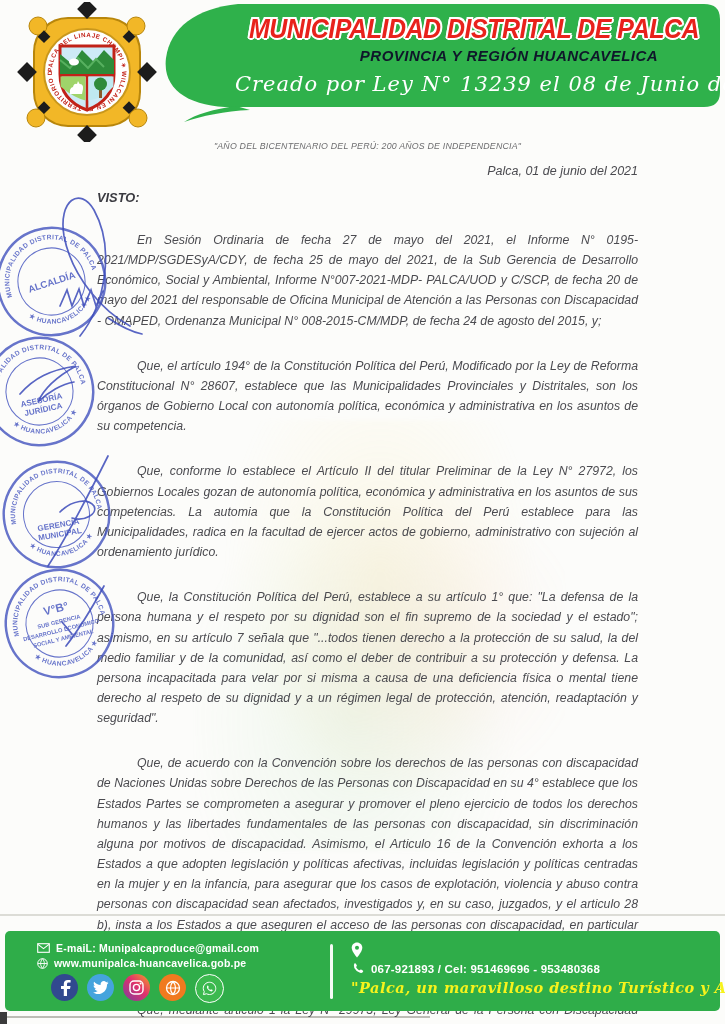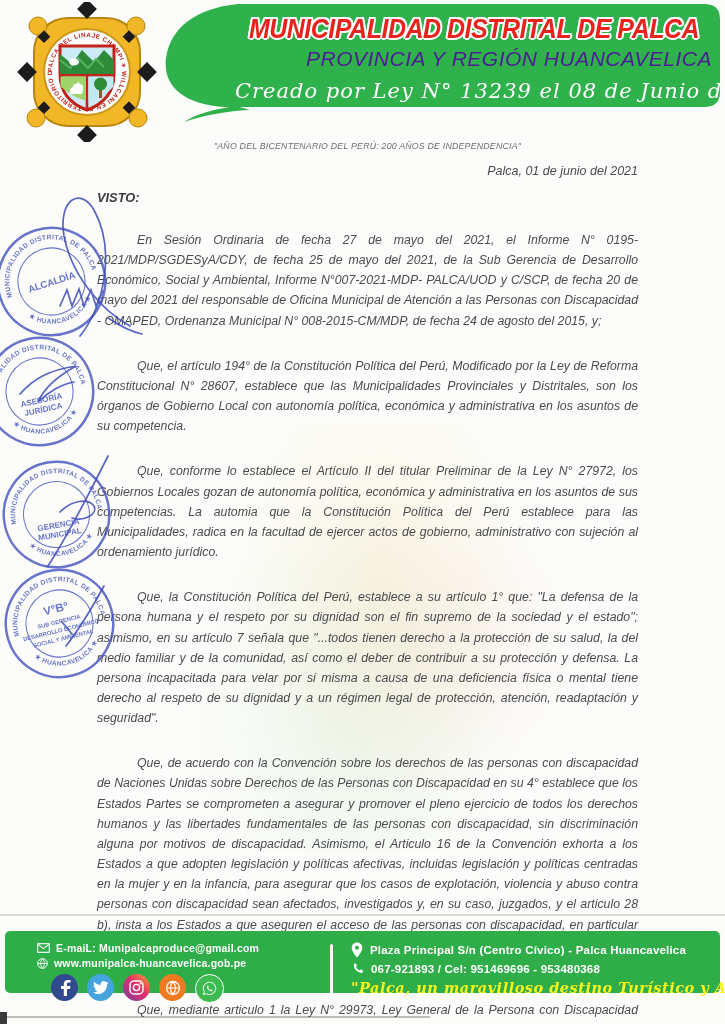--- a/index.html
+++ b/index.html
@@ -6,22 +6,22 @@
   .page{position:relative;width:725px;height:1024px;background:#fcfcfa;overflow:hidden;
         font-family:"Liberation Sans",sans-serif;}
   
   .hdr-band{position:absolute;left:0;top:0;z-index:1;}
   .coa{position:absolute;left:8px;top:2px;z-index:3;}
   .hdr-text{position:absolute;left:235px;top:14px;width:478px;z-index:2;text-align:center;}
   .hdr-title{font-size:25px;font-weight:bold;font-style:italic;letter-spacing:-0.5px;color:#e8221c;
       text-shadow:-2px 0 0 #fff,2px 0 0 #fff,0 -2px 0 #fff,0 2px 0 #fff,
                   -1.5px -1.5px 0 #fff,1.5px -1.5px 0 #fff,-1.5px 1.5px 0 #fff,1.5px 1.5px 0 #fff;
       white-space:nowrap;transform:scaleY(1.08);}
-  .hdr-sub{margin-top:4px;padding-left:70px;font-size:21px;font-weight:normal;font-style:italic;
-      color:#4c1d95;letter-spacing:0.5px;white-space:nowrap;}
+  .hdr-sub{margin-top:4px;padding-left:70px;font-size:15px;font-weight:bold;font-style:italic;
+      color:#0f172a;letter-spacing:0.5px;white-space:nowrap;}
   .hdr-tag{margin-top:8px;font-family:"DejaVu Serif",serif;font-style:italic;font-size:21px;
       color:#ffffff;letter-spacing:1px;white-space:nowrap;}
   
   .watermark{position:absolute;left:195px;top:420px;width:370px;height:430px;z-index:0;
       background:radial-gradient(ellipse at 50% 35%,rgba(250,228,140,.16),transparent 60%),
                  radial-gradient(ellipse at 42% 70%,rgba(150,212,150,.13),transparent 55%),
                  radial-gradient(ellipse at 62% 52%,rgba(235,150,120,.09),transparent 50%);
       filter:blur(2px);}
   .doc{position:absolute;left:97px;top:141px;width:541px;z-index:2;color:#4b4b50;font-style:italic;}
   .quote{text-align:center;font-size:8.8px;color:#6d6d6f;letter-spacing:.2px;}
@@ -34,21 +34,21 @@
   
   .stamp{position:absolute;z-index:4;opacity:.82;}
   .st-ring{fill:none;stroke:#4757c0;stroke-width:2.6px;}
   .st-ring2{fill:none;stroke:#4757c0;stroke-width:1.1px;}
   .st-arc{fill:#4757c0;font-size:7px;font-weight:bold;letter-spacing:.4px;font-family:"Liberation Sans",sans-serif;}
   .st-center{fill:#4757c0;font-weight:bold;font-family:"Liberation Sans",sans-serif;}
   .sig{position:absolute;z-index:5;opacity:.85;}
   .sig path{fill:none;stroke:#3c4bba;stroke-width:1.7px;stroke-linecap:round;}
   
   .scan-line{position:absolute;left:0;top:914px;width:725px;height:2px;background:#dcdcd6;z-index:1;}
-  .footer{position:absolute;left:5px;top:931px;width:715px;height:62px;background:#2fad49;
+  .footer{position:absolute;left:5px;top:931px;width:715px;height:80px;background:#2fad49;
       border-radius:5px;z-index:2;color:#fff;}
   .f-left{position:absolute;left:32px;top:11px;}
   .f-row{display:flex;align-items:center;gap:6px;font-size:10.5px;font-weight:600;letter-spacing:.2px;
       margin-bottom:3px;white-space:nowrap;}
   .f-social{display:flex;gap:9px;margin-top:5px;margin-left:14px;}
   .s-ic{width:27px;height:27px;border-radius:50%;display:flex;align-items:center;justify-content:center;}
   .f-divider{position:absolute;left:325px;top:13px;width:2.5px;height:55px;background:rgba(255,255,255,.95);
       border-radius:2px;}
   .f-right{position:absolute;left:346px;top:11px;}
   .f-row2{display:flex;align-items:center;gap:7px;font-size:11.5px;font-weight:bold;letter-spacing:.2px;
@@ -248,21 +248,20 @@
     </div>
 
     <div class="f-divider"></div>
 
     <div class="f-right">
       <div class="f-row2">
         <svg width="12" height="16" viewBox="0 0 14 19">
           <path d="M 7 0.5 C 3.4 0.5 0.7 3.2 0.7 6.8 C 0.7 11.4 7 18.3 7 18.3 S 13.3 11.4 13.3 6.8 C 13.3 3.2 10.6 0.5 7 0.5 z" fill="#fff"></path>
           <circle cx="7" cy="6.8" r="2.4" fill="#2fad49"></circle>
         </svg>
-        <span>Plaza Principal S/n (Centro Cívico) - Palca Huancavelica</span>
       </div>
       <div class="f-row2">
         <svg width="13" height="13" viewBox="0 0 24 24">
           <path d="M 6.6 2.5 q 1.5 -1 2.4 0.5 l 1.7 3 q 0.6 1.2 -0.6 2.2 q -1 0.8 -0.4 1.8 q 1.8 3.3 5 5 q 1 0.6 1.8 -0.4 q 1 -1.2 2.2 -0.6 l 3 1.7 q 1.5 0.9 0.5 2.4 q -1.9 3 -5.5 1.9 q -7 -2.2 -10.6 -9 q -2.4 -4.8 0.5 -8.5 z" fill="#fff"></path>
         </svg>
         <span>067-921893 / Cel: 951469696  - 953480368</span>
       </div>
       <div class="f-slogan">"Palca, un maravilloso destino Turístico y Agroecológico"</div>
     </div>
   </div>

